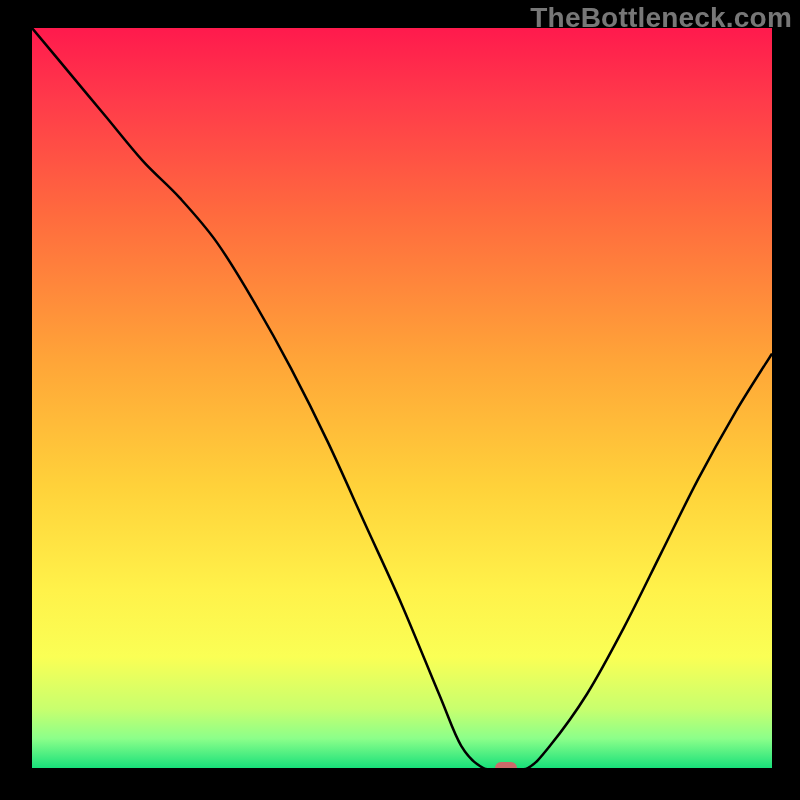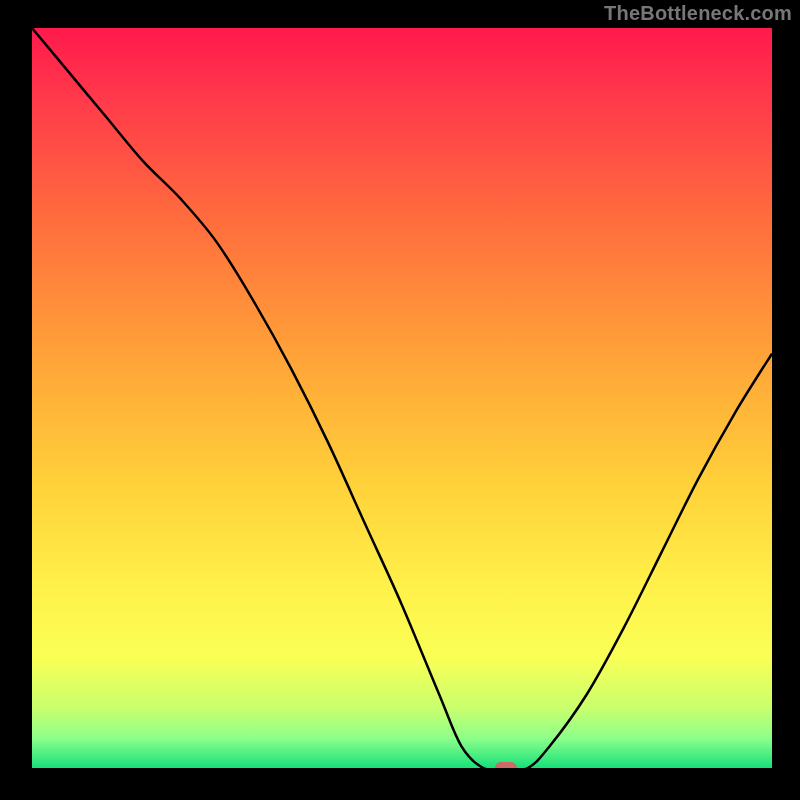--- a/index.html
+++ b/index.html
@@ -15,21 +15,21 @@
     position: relative;
     width: 800px;
     height: 800px;
     background: #000;
   }
   .watermark {
     position: absolute;
     top: 2px;
     right: 8px;
     color: #777;
-    font-size: 20px;
+    font-size: 28px;
     font-weight: 600;
     letter-spacing: 0.2px;
     z-index: 5;
   }
   .plot {
     position: absolute;
     left: 32px;
     top: 28px;
     width: 740px;
     height: 740px;

